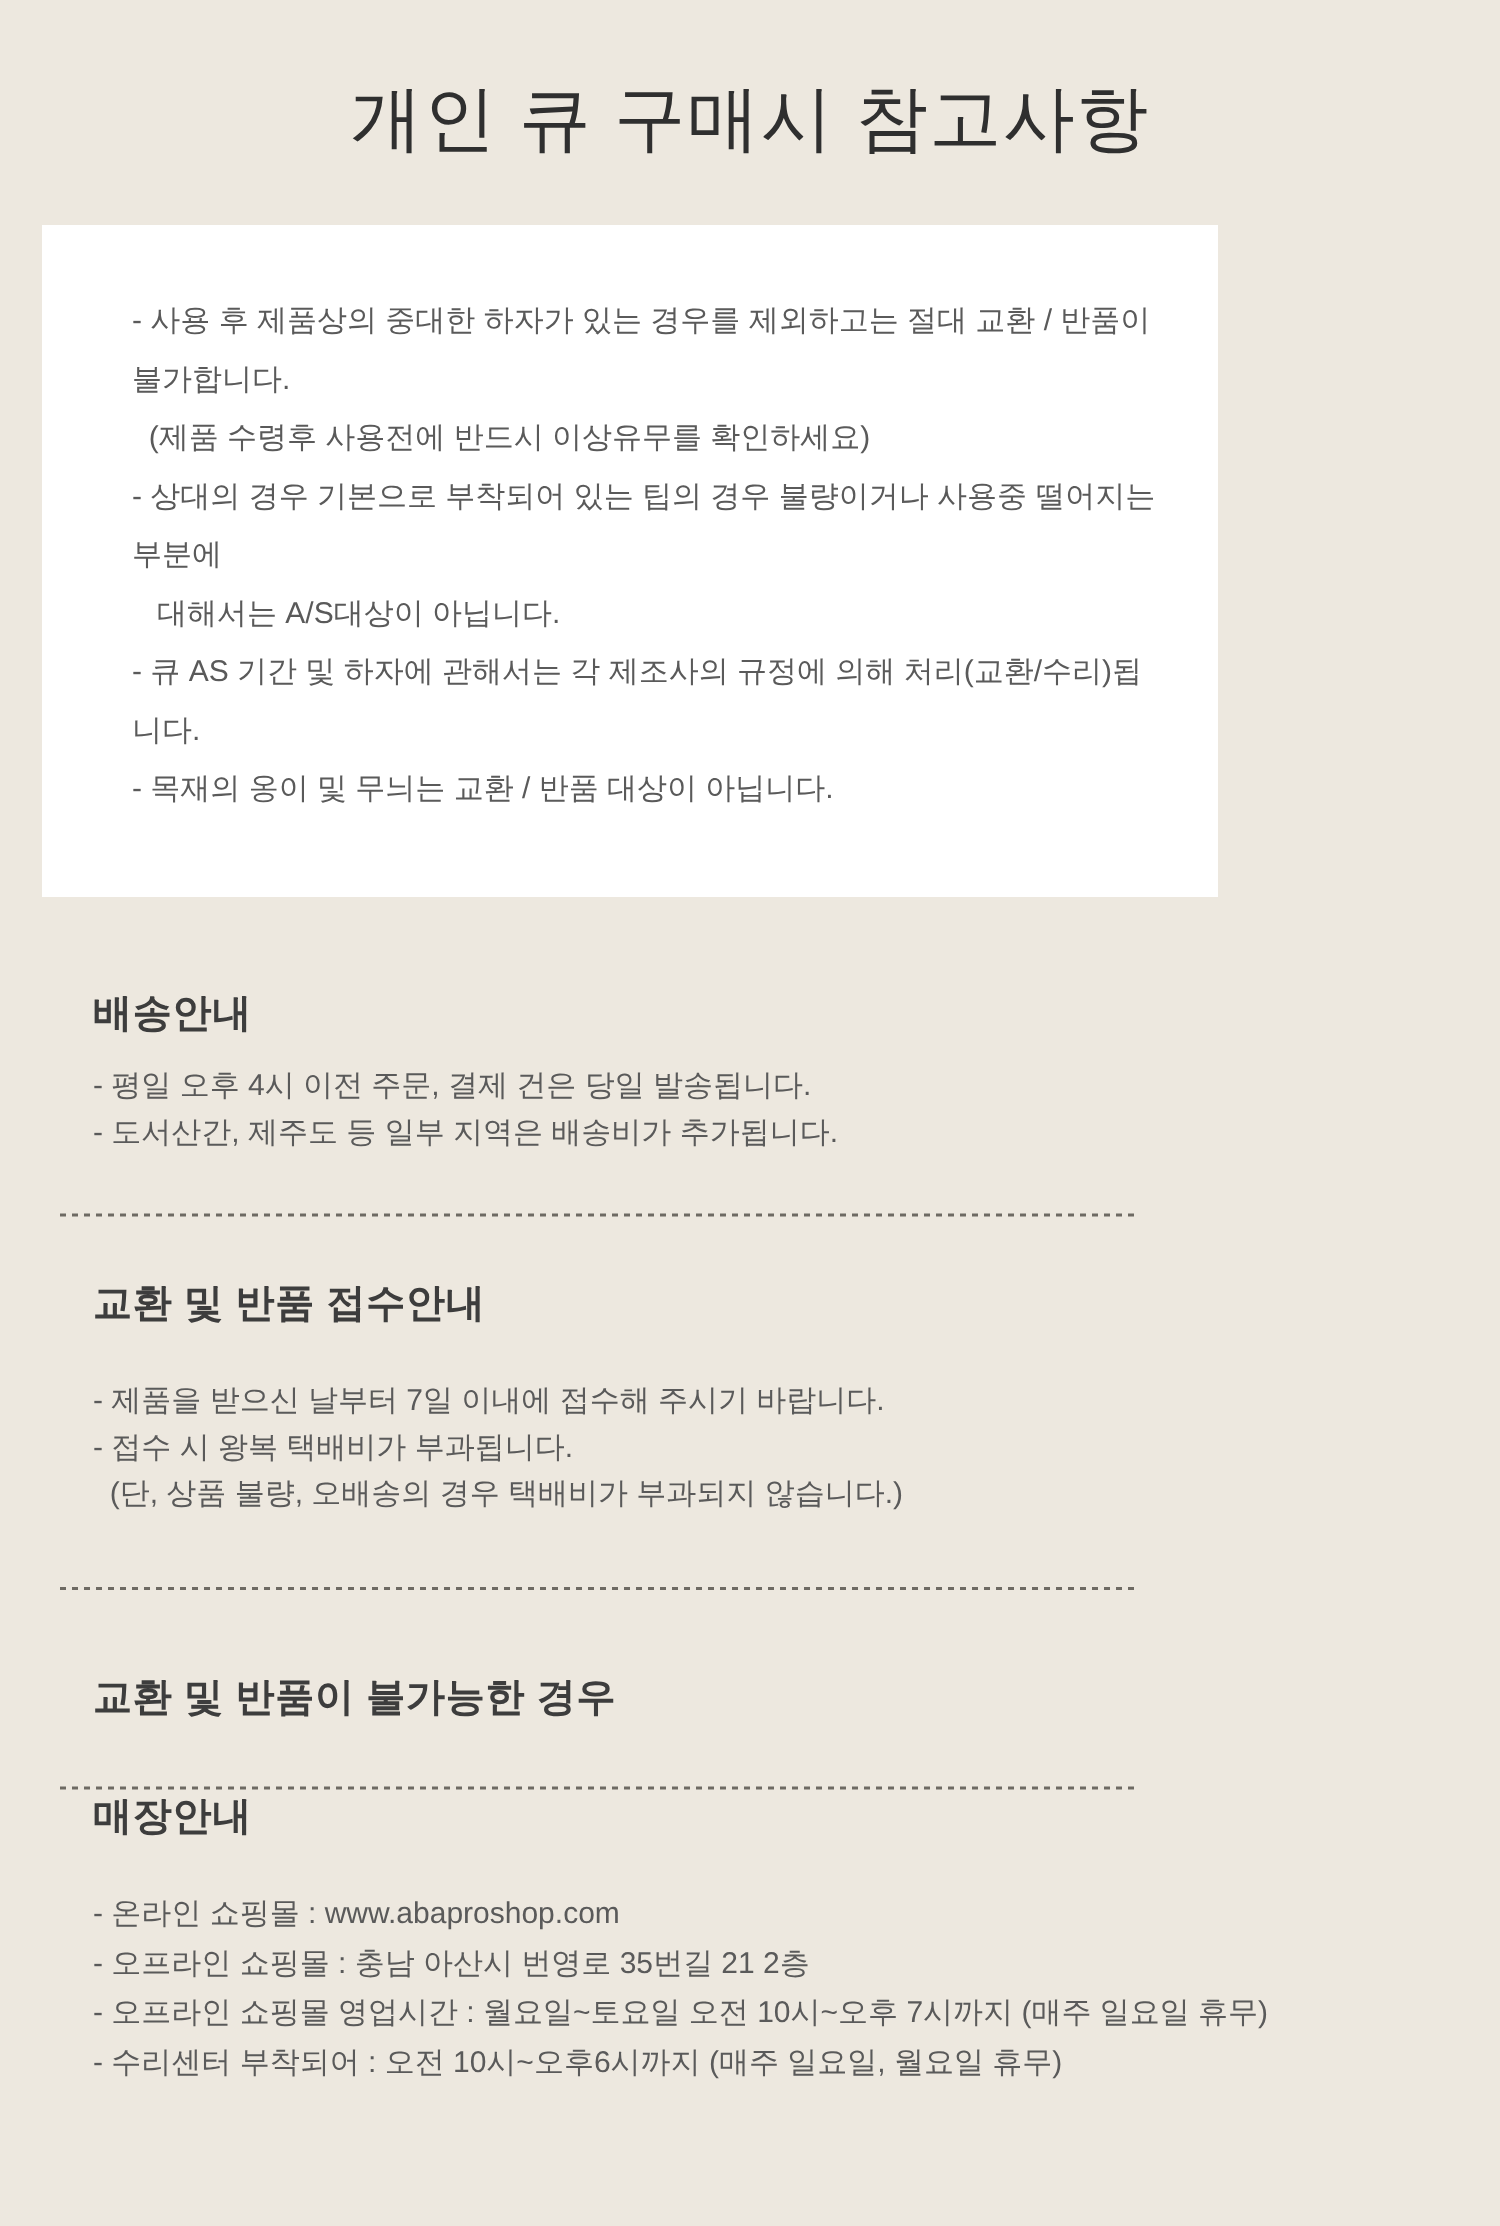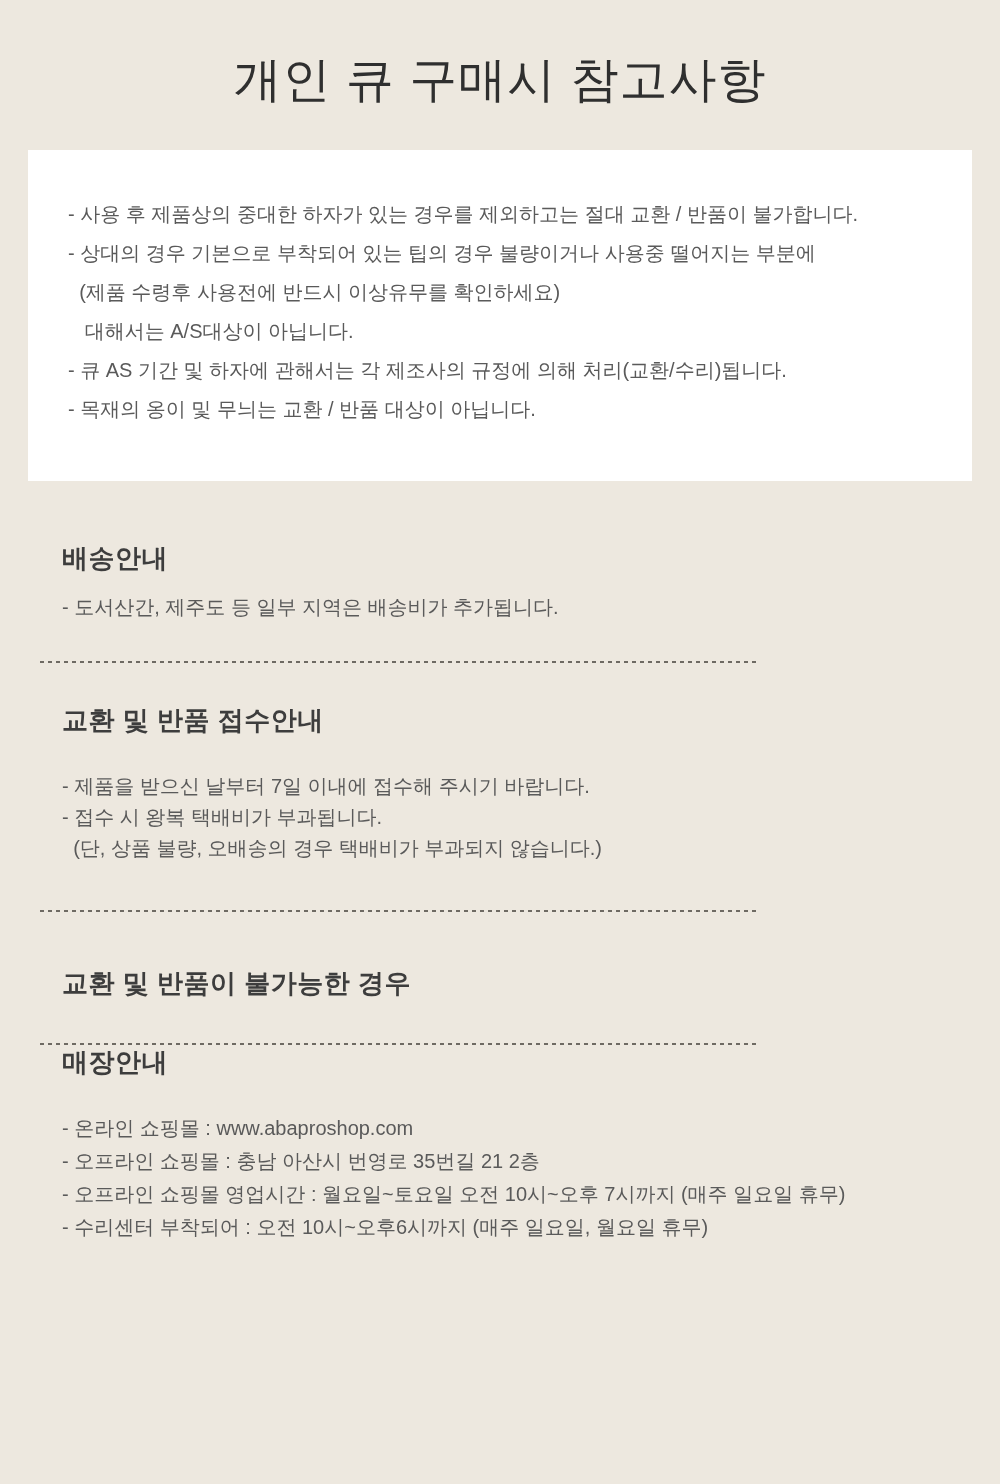--- a/index.html
+++ b/index.html
@@ -21,24 +21,24 @@
     margin-top: 50px;
     text-align: center;
     font-family: Liberation Sans, sans-serif;
     font-weight: 500;
     font-size: 48px;
     line-height: 60px;
     color: #2f2f2f;
     letter-spacing: 1px;
   }
   .notice-box {
-    width: 944px;
+    width: 784px;
     margin: 40px auto 0 28px;
     background: #ffffff;
-    padding: 45px 36px 52px 40px;
+    padding: 45px 36px 52px 60px;
   }
   .notice-box .line {
     font-size: 20px;
     line-height: 39px;
     color: #5a5a5a;
     white-space: pre-wrap;
   }
   .content {
     padding-left: 62px;
     padding-right: 28px;
@@ -82,34 +82,35 @@
 <body>
 
 <div class="page">
 
   <h1 class="title">개인 큐 구매시 참고사항</h1>
 
   <div class="notice-box">
     <div class="lines">
 
     <p class="line">- 사용 후 제품상의 중대한 하자가 있는 경우를 제외하고는 절대 교환 / 반품이 불가합니다.</p>
+        <p class="line">  (제품 수령후 사용전에 반드시 이상유무를 확인하세요)</p>
         <p class="line">- 상대의 경우 기본으로 부착되어 있는 팁의 경우 불량이거나 사용중 떨어지는 부분에</p>
-        <p class="line">  (제품 수령후 사용전에 반드시 이상유무를 확인하세요)</p>
         <p class="line">   대해서는 A/S대상이 아닙니다.</p>
         <p class="line">- 큐 AS 기간 및 하자에 관해서는 각 제조사의 규정에 의해 처리(교환/수리)됩니다.</p>
         <p class="line">- 목재의 옹이 및 무늬는 교환 / 반품 대상이 아닙니다.</p>
       </div>
   </div>
 
   <div class="content">
 
     <section class="section section-shipping">
       <h2 class="section-heading">배송안내</h2>
       <div class="lines">
 
+      <p class="line">- 평일 오후 4시 이전 주문, 결제 건은 당일 발송됩니다.</p>
           <p class="line">- 도서산간, 제주도 등 일부 지역은 배송비가 추가됩니다.</p>
         </div>
     </section>
 
     <div class="divider divider-1"></div>
 
     <section class="section section-return">
       <h2 class="section-heading">교환 및 반품 접수안내</h2>
       <div class="lines">
 

